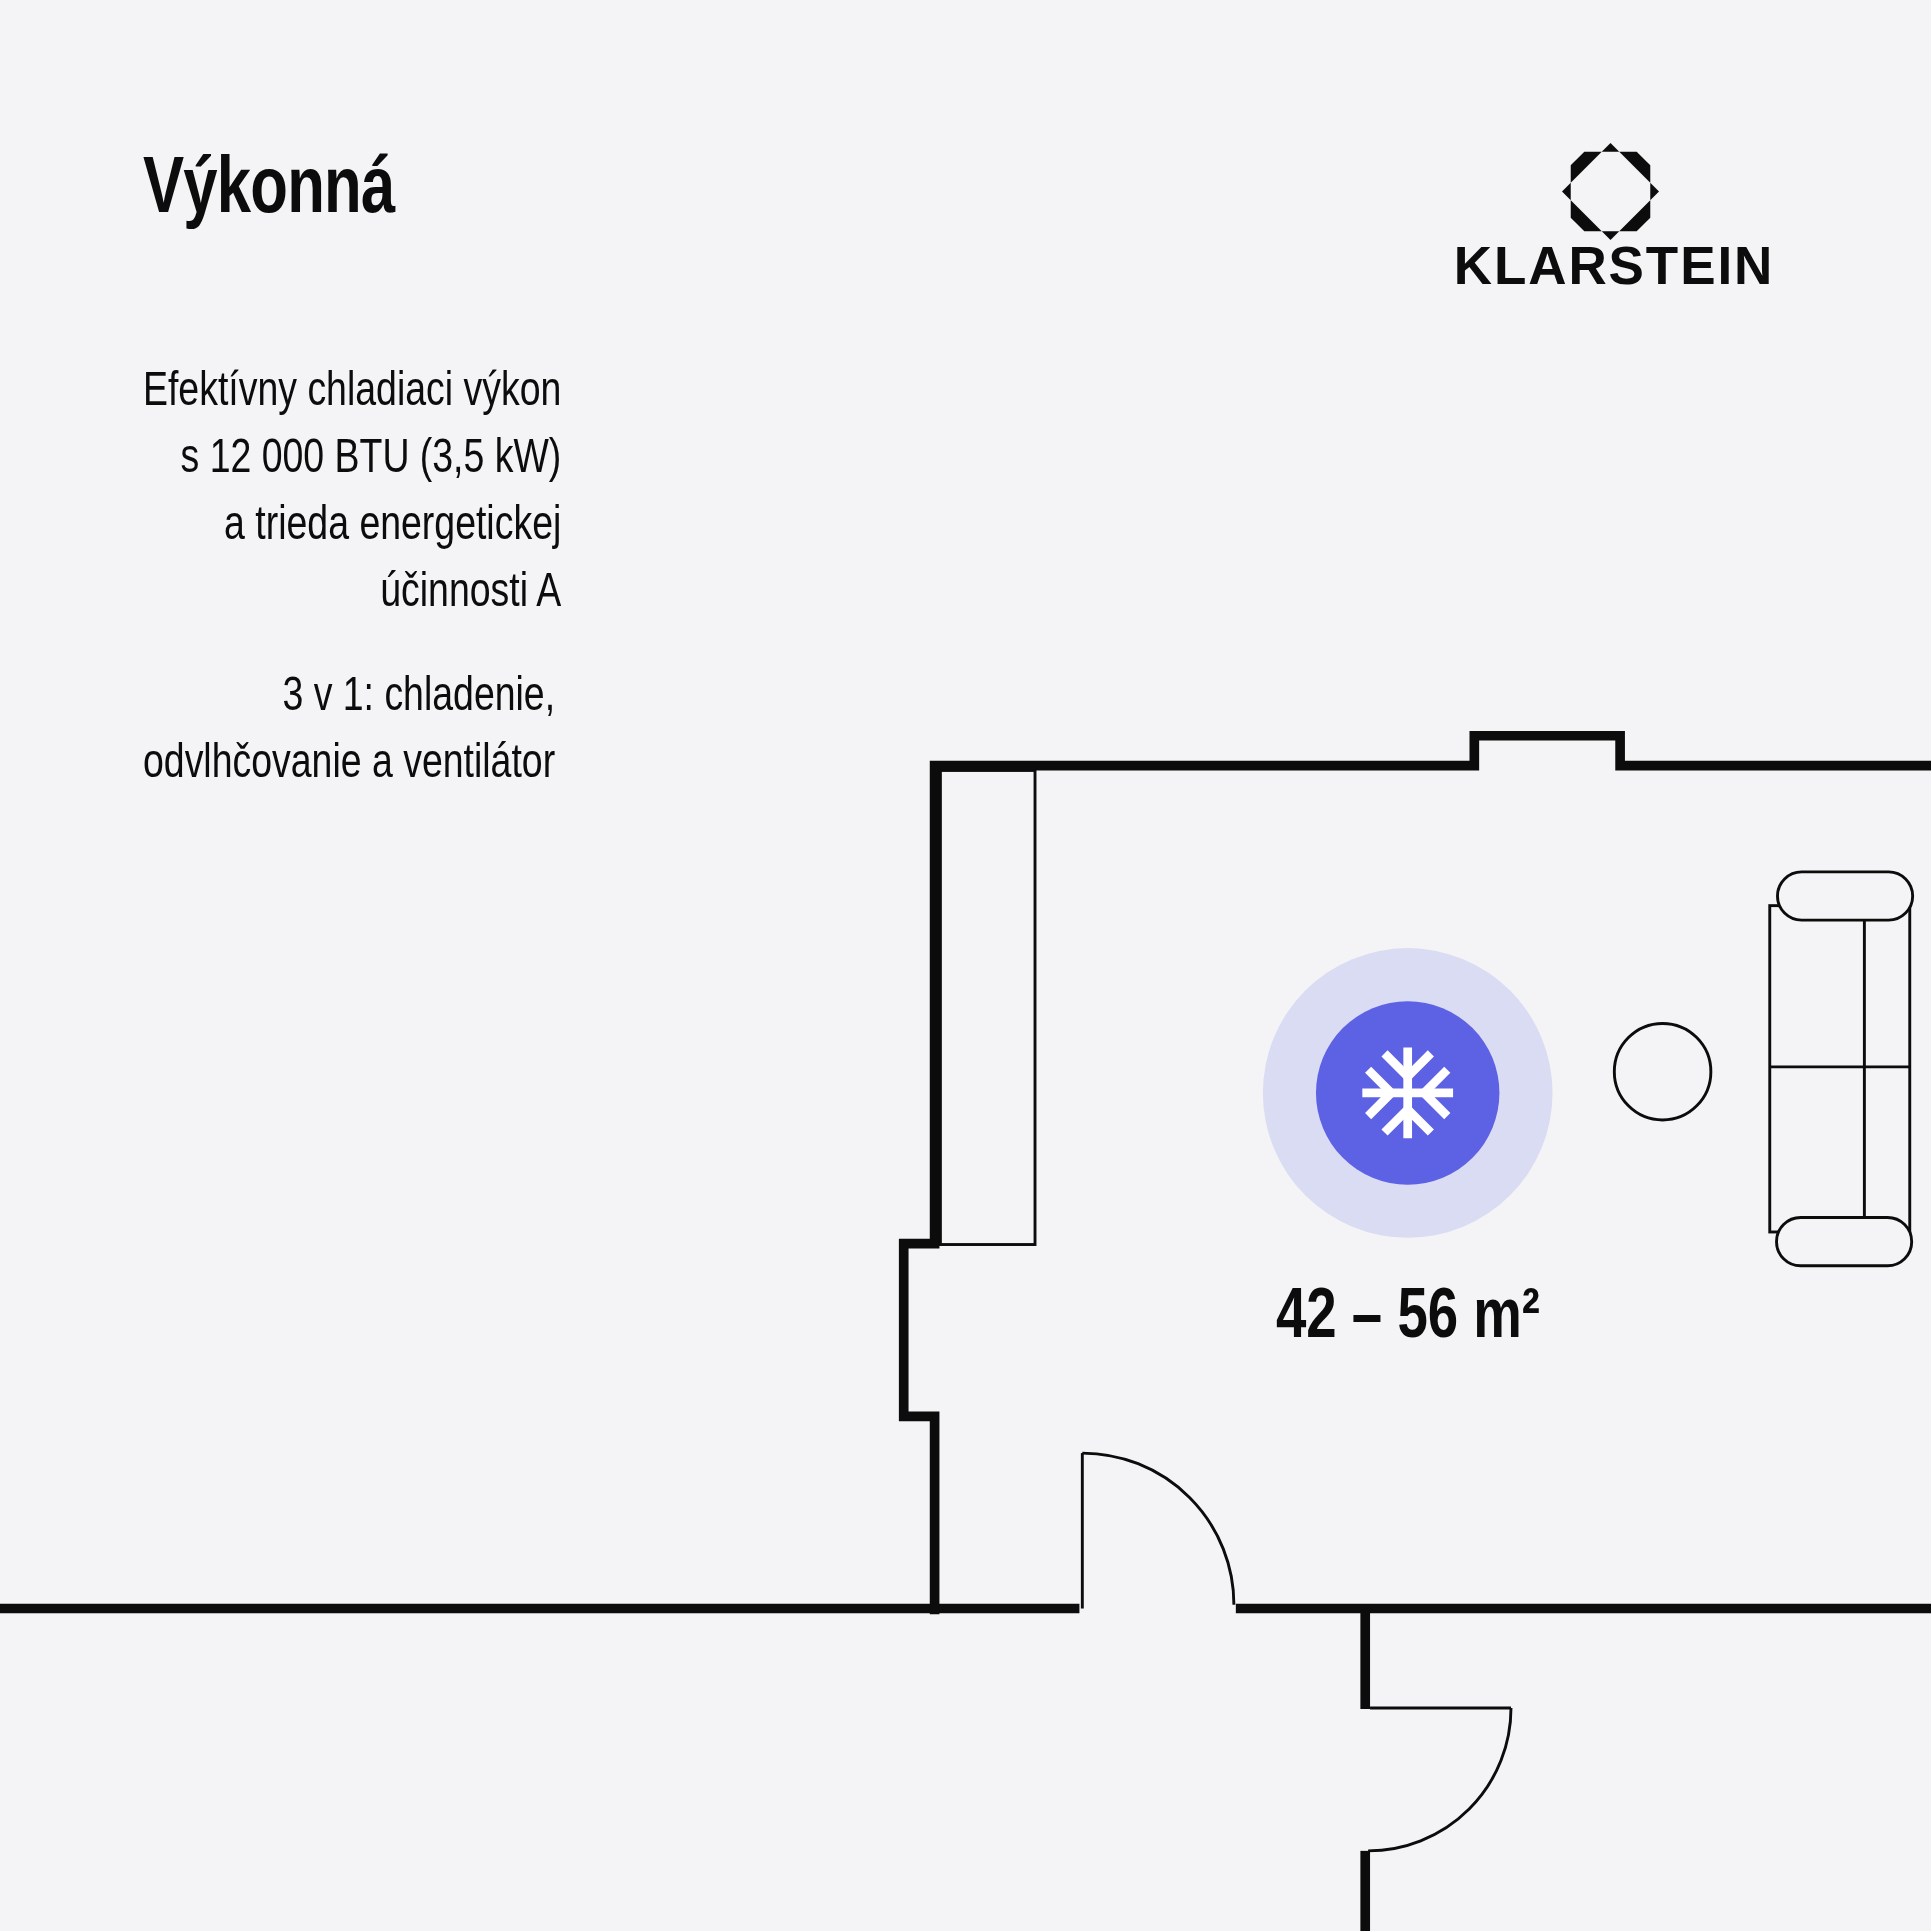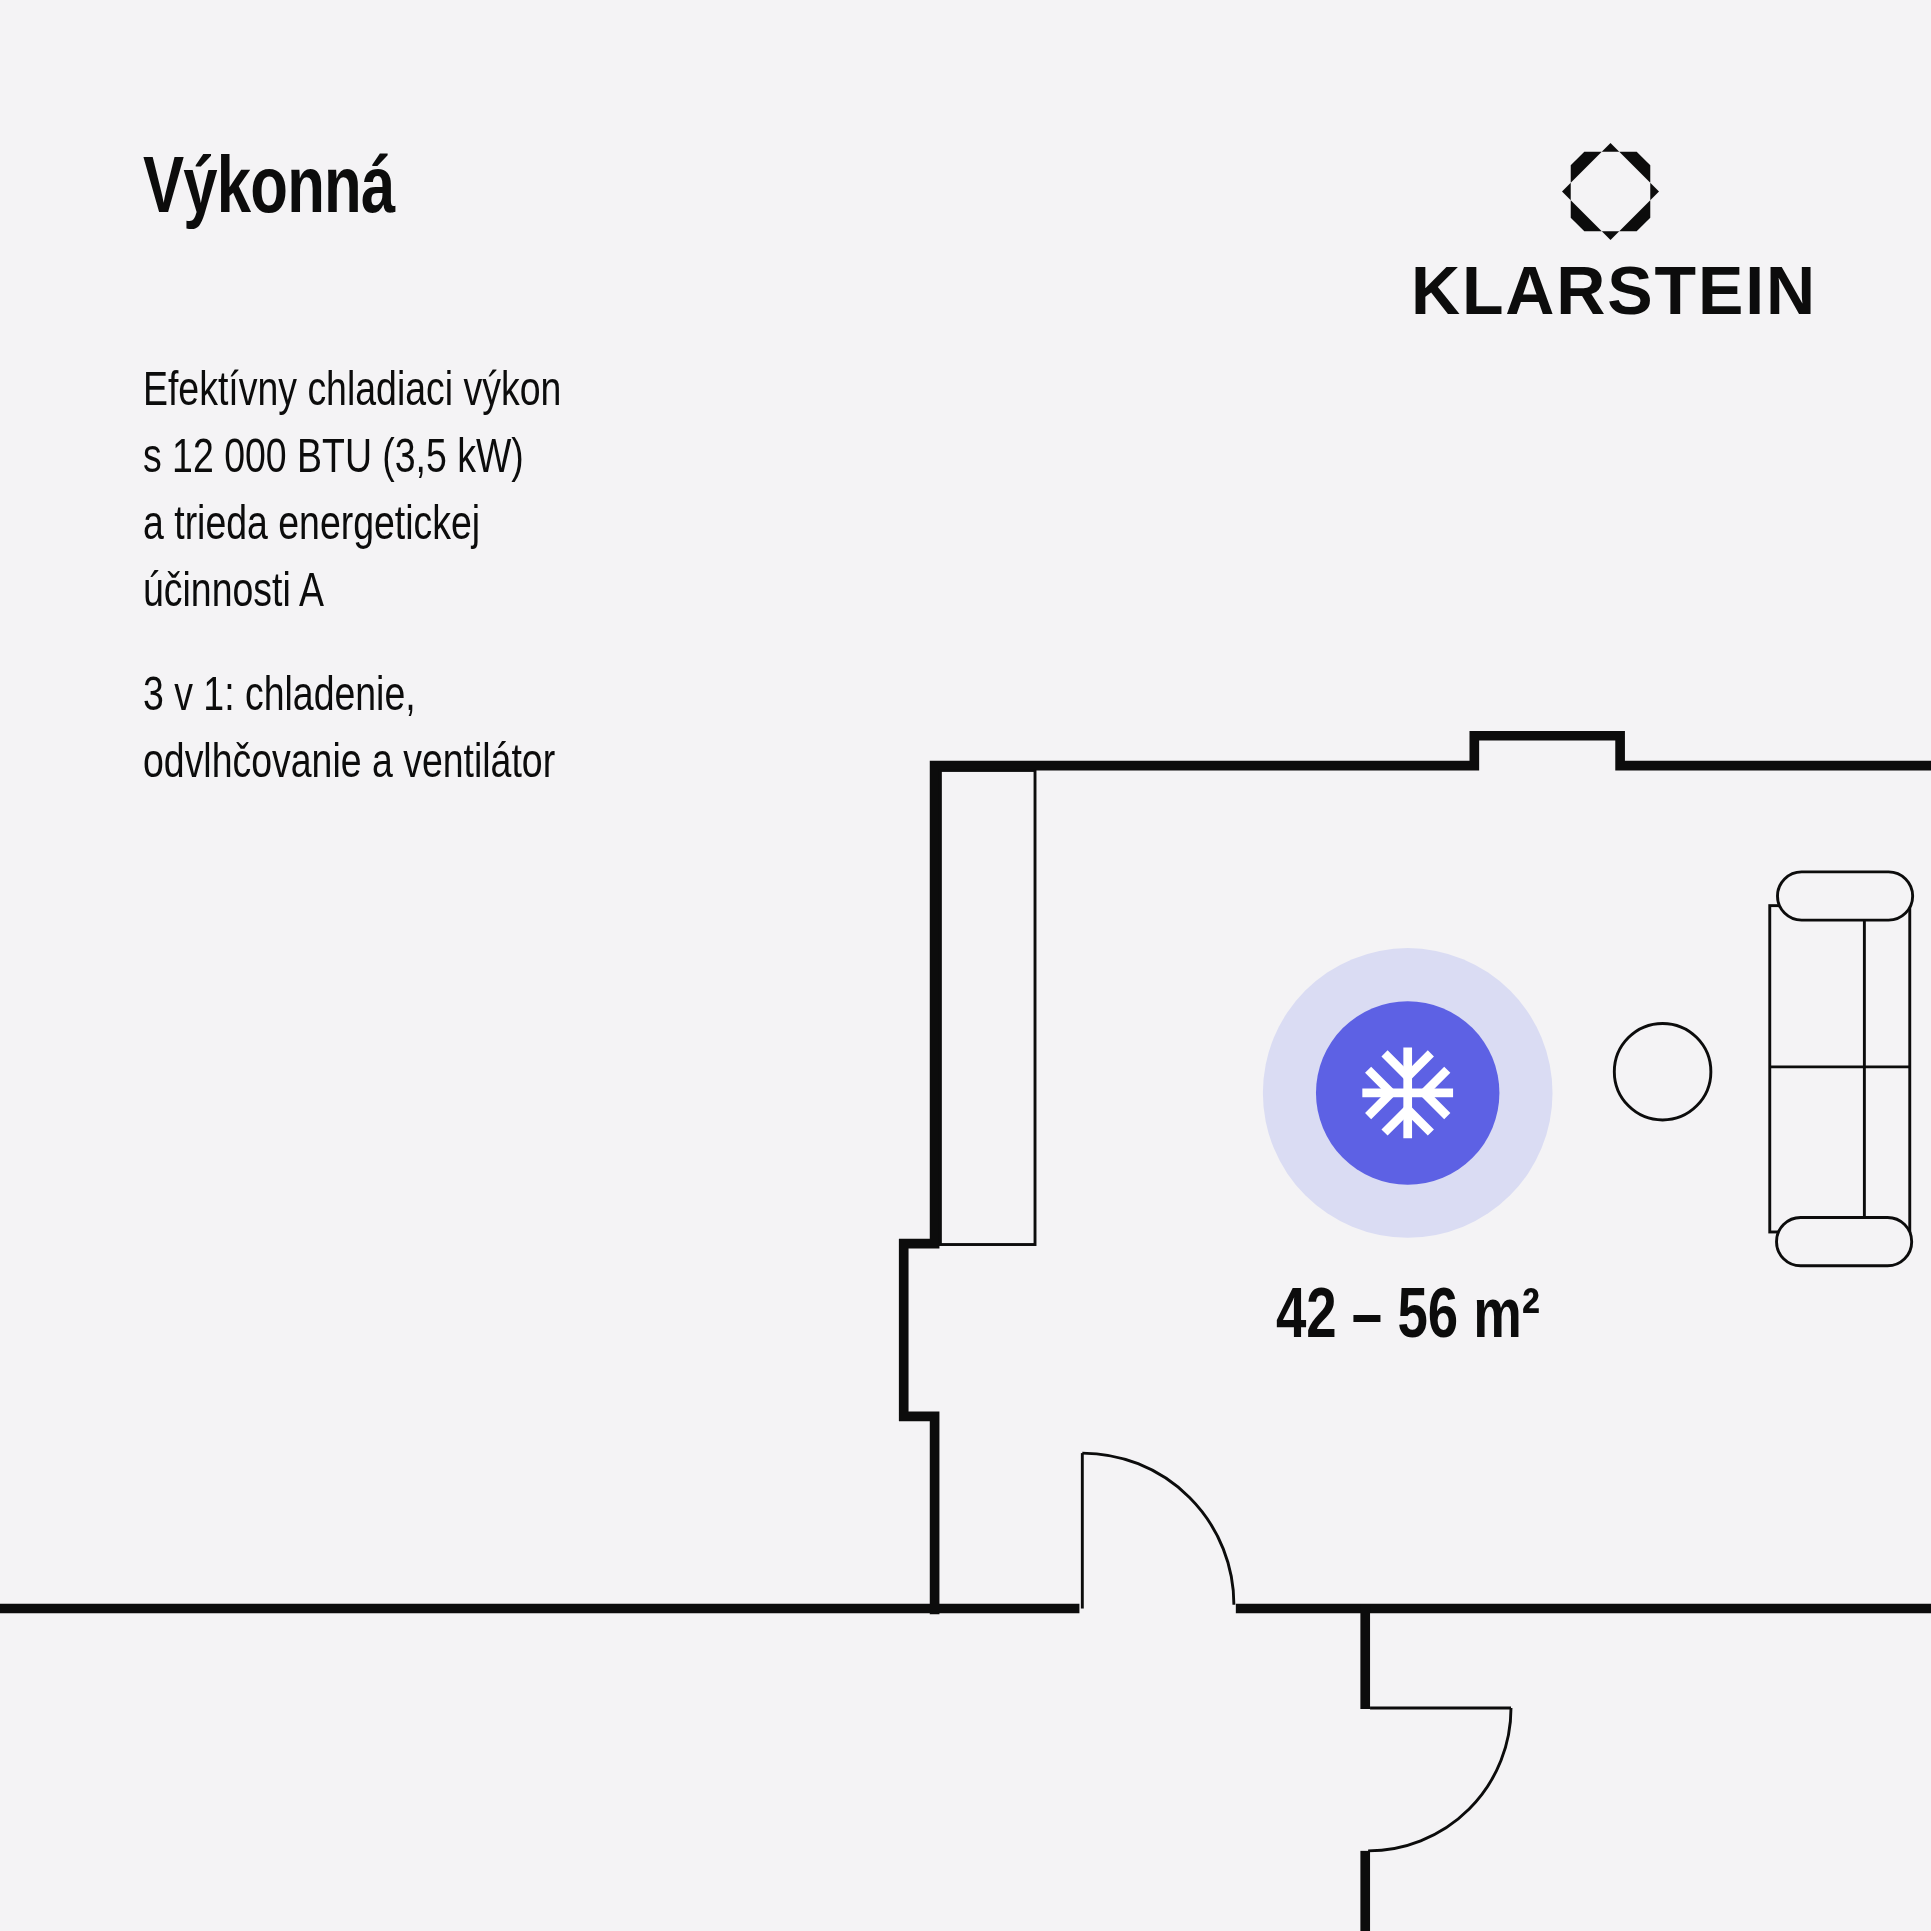--- a/index.html
+++ b/index.html
@@ -10,41 +10,42 @@
   }
   html,body{margin:0;padding:0;}
   body{background:#ddd;}
   .canvas{
     position:relative;
     width:1931px;height:1931px;
     background:var(--background);
     overflow:hidden;
     font-family:"Liberation Sans", sans-serif;
     color:var(--ink);
+    text-align:right;
   }
   .page-title{
     position:absolute;left:143px;top:145px;
     font-size:79px;font-weight:700;line-height:1;
     letter-spacing:-1px;
     transform:scaleX(0.78);transform-origin:left top;
     white-space:nowrap;
   }
   .copy{
     position:absolute;left:143px;
     font-size:48px;font-weight:400;line-height:67px;
     transform:scaleX(0.78);transform-origin:left top;
     white-space:nowrap;
   }
   .copy.intro{top:355px;}
   .copy.features{top:660px;}
   .brand{position:absolute;left:0;top:0;width:100%;height:100%;pointer-events:none;}
   .brand-icon{position:absolute;left:1562px;top:143px;width:97px;height:97px;}
   .brand-name{
-    position:absolute;left:1614px;top:256px;
-    font-size:68px;font-weight:700;line-height:1;letter-spacing:1.9px;
+    position:absolute;left:1614px;top:239px;
+    font-size:53px;font-weight:700;line-height:1;letter-spacing:1.9px;
     transform:translateX(-50%);
     white-space:nowrap;
   }
   .floorplan{position:absolute;left:0;top:0;}
   .area-label{
     position:absolute;left:1408px;top:1278px;
     font-size:70px;font-weight:700;line-height:1;
     transform:translateX(-50%) scaleX(0.78);transform-origin:center top;
     white-space:nowrap;
   }

